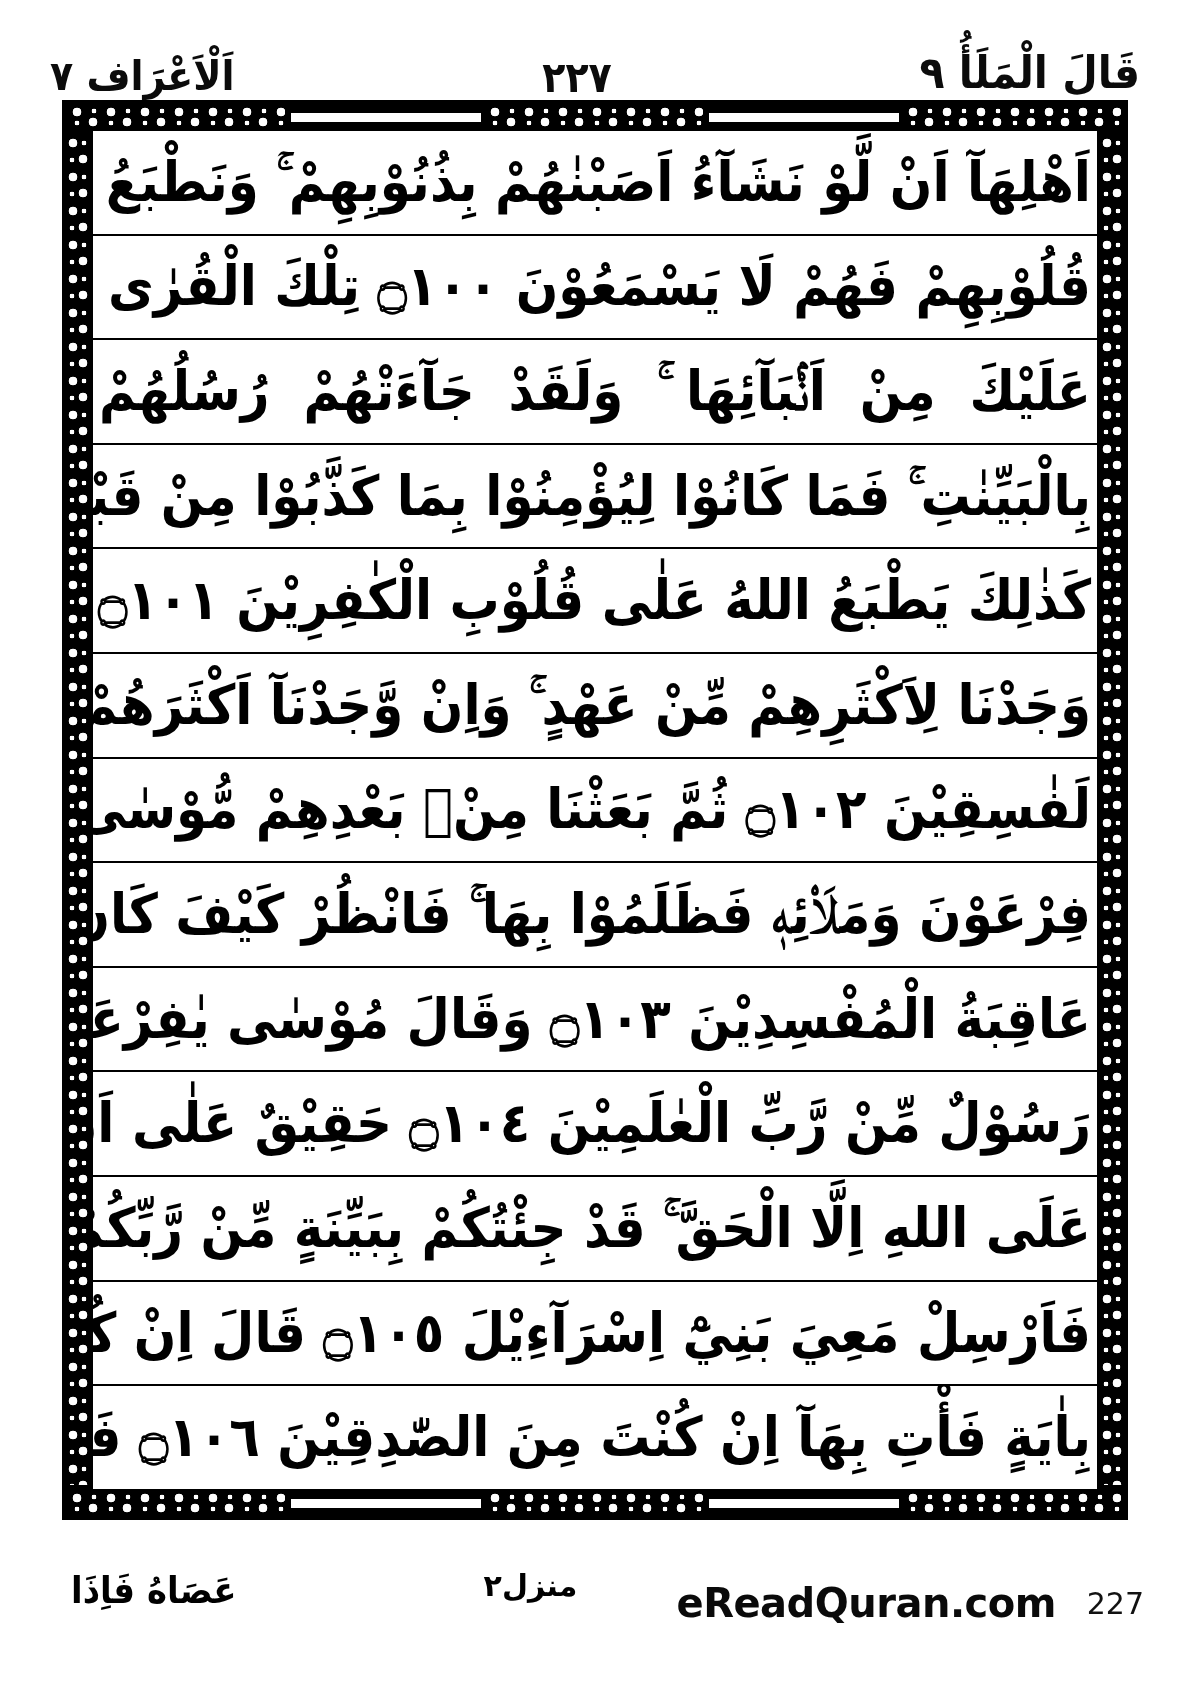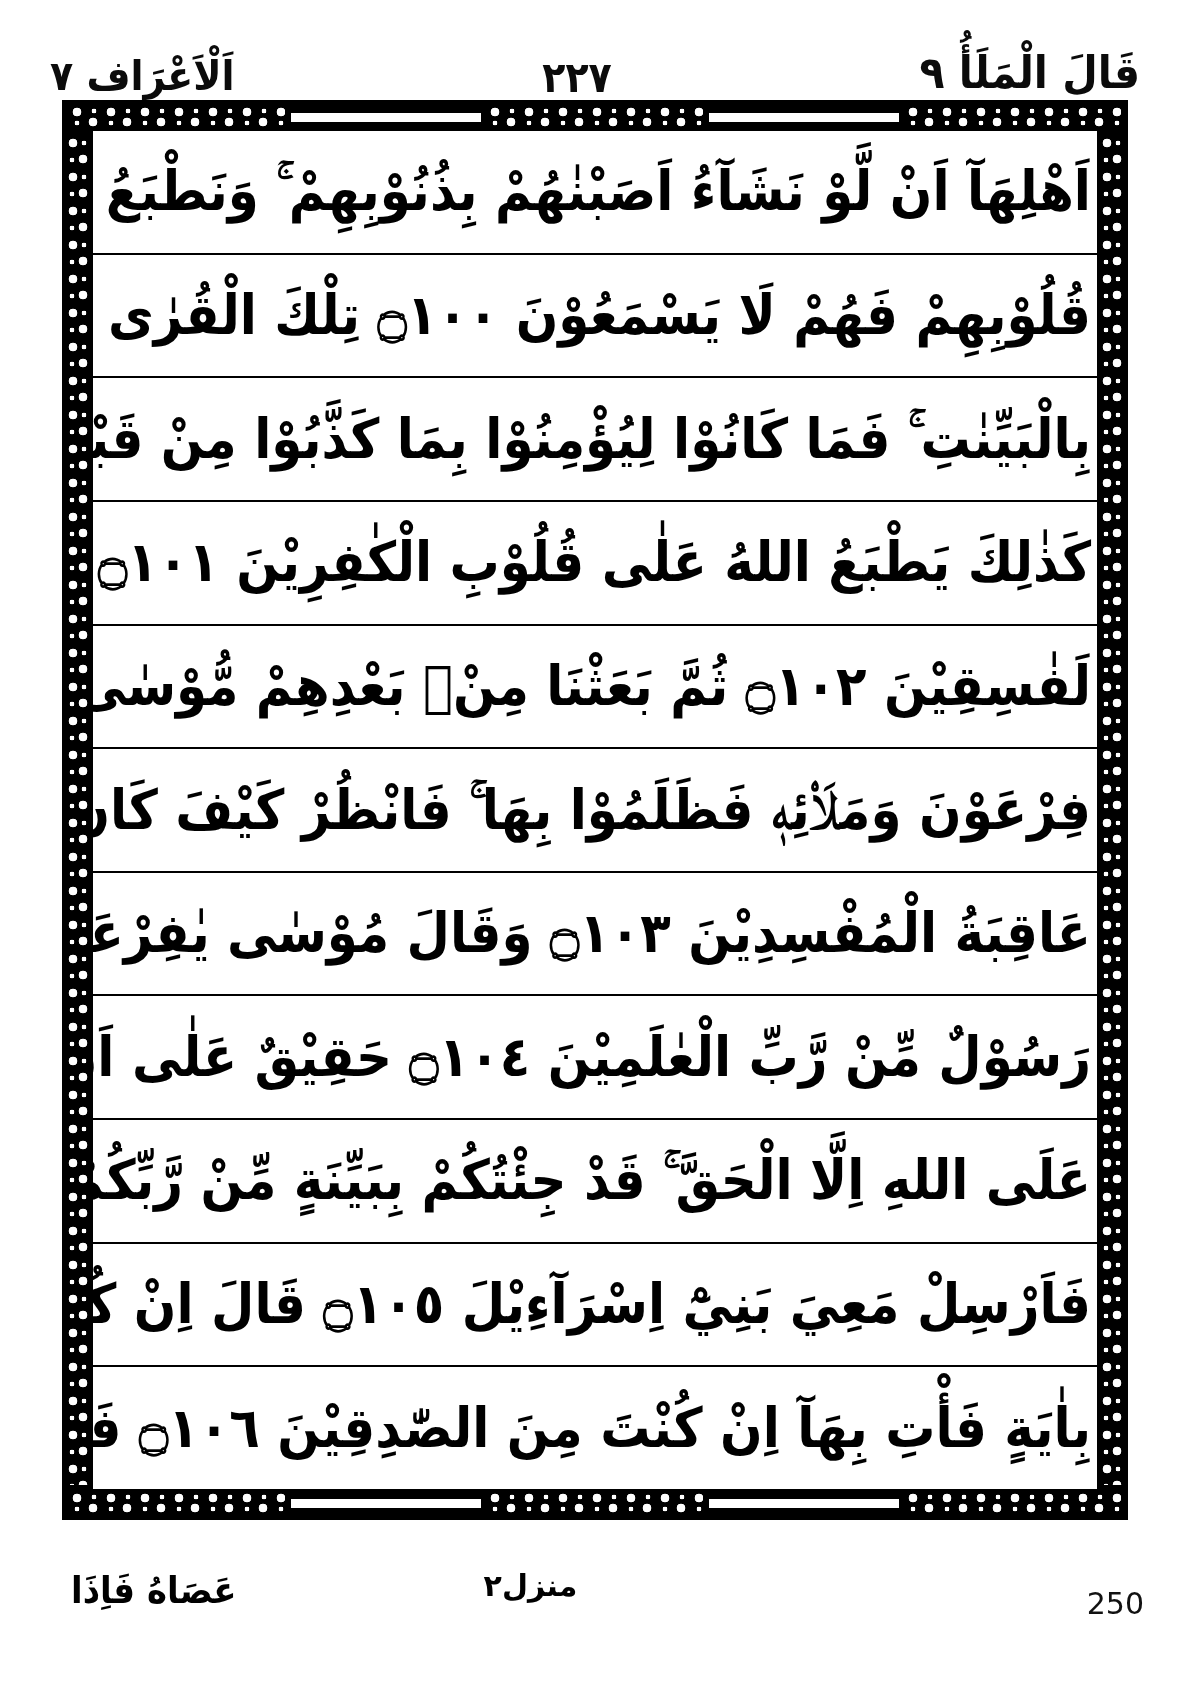--- a/index.html
+++ b/index.html
@@ -289,24 +289,30 @@
     </div>
 
     <div class="textblock">
       <div class="ayah-line">
           <div class="ayah-text">اَهْلِهَآ اَنْ لَّوْ نَشَآءُ اَصَبْنٰهُمْ بِذُنُوْبِهِمْ ۚ وَنَطْبَعُ عَلٰى</div>
         </div>
       <div class="ayah-line">
           <div class="ayah-text">قُلُوْبِهِمْ فَهُمْ لَا يَسْمَعُوْنَ ۝١٠٠ تِلْكَ الْقُرٰى نَقُصُّ</div>
         </div>
       <div class="ayah-line">
+          <div class="ayah-text">عَلَيْكَ مِنْ اَنْۢبَآئِهَا ۚ وَلَقَدْ جَآءَتْهُمْ رُسُلُهُمْ</div>
+        </div>
+      <div class="ayah-line">
           <div class="ayah-text">بِالْبَيِّنٰتِ ۚ فَمَا كَانُوْا لِيُؤْمِنُوْا بِمَا كَذَّبُوْا مِنْ قَبْلُ ۚ</div>
         </div>
       <div class="ayah-line">
           <div class="ayah-text">كَذٰلِكَ يَطْبَعُ اللهُ عَلٰى قُلُوْبِ الْكٰفِرِيْنَ ۝١٠١ وَمَا</div>
+        </div>
+      <div class="ayah-line">
+          <div class="ayah-text">وَجَدْنَا لِاَكْثَرِهِمْ مِّنْ عَهْدٍ ۚ وَاِنْ وَّجَدْنَآ اَكْثَرَهُمْ</div>
         </div>
       <div class="ayah-line">
           <div class="ayah-text">لَفٰسِقِيْنَ ۝١٠٢ ثُمَّ بَعَثْنَا مِنْۢ بَعْدِهِمْ مُّوْسٰى بِاٰيٰتِنَآ اِلٰى</div>
         </div>
       <div class="ayah-line">
           <div class="ayah-text">فِرْعَوْنَ وَمَلَا۟ئِهٖ فَظَلَمُوْا بِهَا ۚ فَانْظُرْ كَيْفَ كَانَ</div>
         </div>
       <div class="ayah-line">
           <div class="ayah-text">عَاقِبَةُ الْمُفْسِدِيْنَ ۝١٠٣ وَقَالَ مُوْسٰى يٰفِرْعَوْنُ اِنِّيْ</div>
         </div>
@@ -322,16 +328,17 @@
       <div class="ayah-line">
           <div class="ayah-text">بِاٰيَةٍ فَأْتِ بِهَآ اِنْ كُنْتَ مِنَ الصّٰدِقِيْنَ ۝١٠٦ فَاَلْقٰى</div>
         </div>
     </div>
 
   </div>
 
   <div class="page-footer">
     <div class="catchword">عَصَاهُ فَاِذَا</div>
     <div class="manzil">منزل٢</div>
-    <div class="folio">250</div>
+    <div class="brand">eReadQuran.com</div>
+    <div class="folio">227</div>
   </div>
 
 </div>
 
 </body></html>

